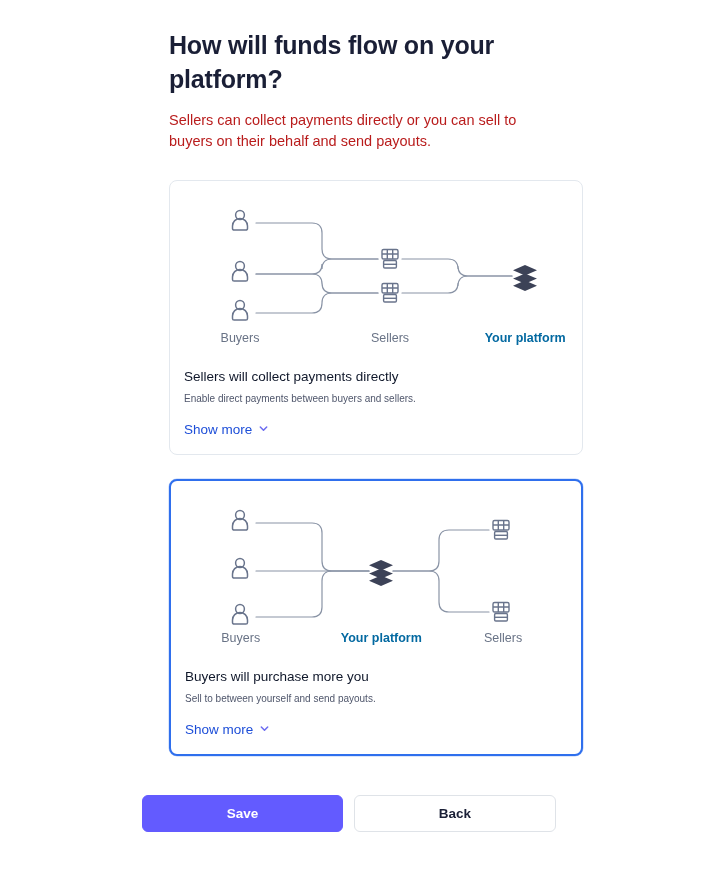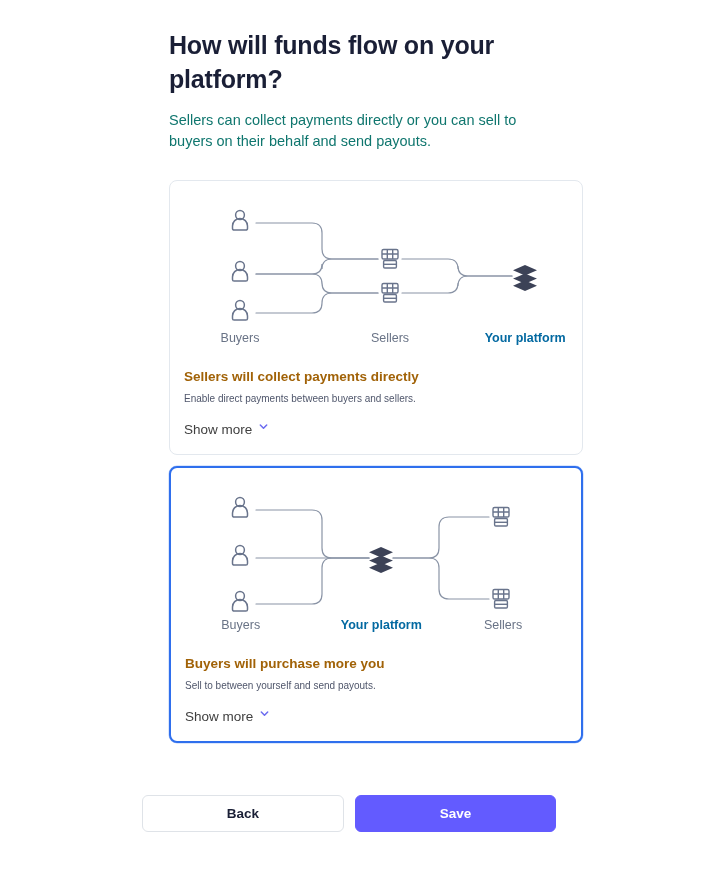--- a/index.html
+++ b/index.html
@@ -30,33 +30,33 @@
     line-height: 34px;
     font-weight: 700;
     color: #1a1f36;
     letter-spacing: -0.2px;
     margin: 0 0 14px 0;
     max-width: 360px;
   }
   .page-subtitle {
     font-size: 14.5px;
     line-height: 21px;
-    color: #0f766e;
+    color: #b91c1c;
     margin: 0 0 28px 0;
     max-width: 412px;
   }
 
   
   .card {
     position: relative;
     width: 414px;
     background: #ffffff;
     border: 1px solid #e3e8ee;
     border-radius: 8px;
-    margin-bottom: 11px;
+    margin-bottom: 24px;
     overflow: hidden;
   }
   .card.selected {
     border: 2px solid #2f6fed;
     box-shadow: 0 0 0 0.5px rgba(47,111,237,0.35);
   }
 
   .diagram {
     position: relative;
     height: 150px;
@@ -78,37 +78,37 @@
   .legend span.strong {
     color: #0369a1;
     font-weight: 700;
   }
 
   .card-body {
     padding: 6px 14px 16px 14px;
   }
   .card-title {
     font-size: 13.5px;
-    font-weight: 700;
-    color: #a16207;
+    font-weight: 400;
+    color: #0f172a;
     margin: 0 0 3px 0;
     line-height: 19px;
   }
   .card-desc {
     font-size: 10px;
     color: #4f566b;
     margin: 0 0 12px 0;
     line-height: 19px;
   }
   .show-more {
     display: inline-flex;
-    align-items: flex-start;
+    align-items: center;
     gap: 6px;
     font-size: 13.5px;
-    color: #404040;
+    color: #1d4ed8;
     cursor: pointer;
     user-select: none;
   }
   .show-more .chev {
     display: inline-block;
     width: 11px; height: 11px;
     position: relative;
     top: -1px;
   }
   .show-more .chev svg { display:block; }
@@ -288,17 +288,17 @@
                 <path d="M2.5 4.3 L6 8 L9.5 4.3" fill="none" stroke="#6c6cf0" stroke-width="1.6" stroke-linecap="round" stroke-linejoin="round"></path>
               </svg>
           </span>
         </div>
       </div>
     </div>
 
   </div>
 
   <div class="footer">
+    <div class="btn btn-save">Save</div>
     <div class="btn btn-back">Back</div>
-    <div class="btn btn-save">Save</div>
   </div>
 
 </div>
 
 </body></html>

